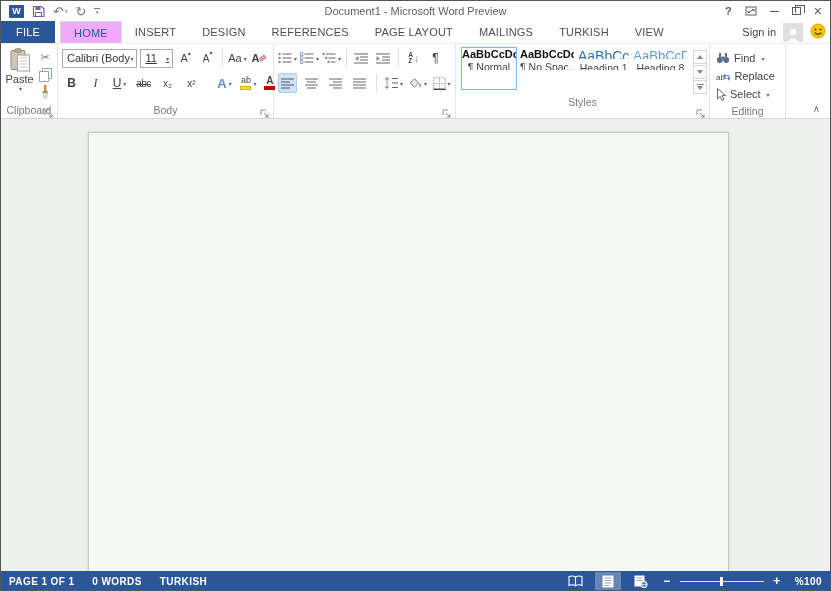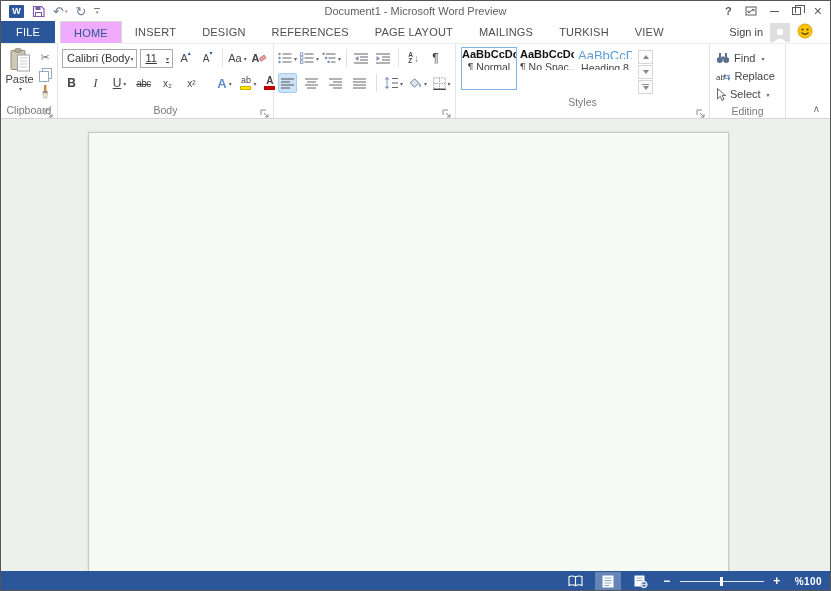--- a/index.html
+++ b/index.html
@@ -22,21 +22,21 @@
   .wc { font-size:11px; line-height:11px; cursor:pointer; display:inline-flex; align-items:center; }
   .wc-min { width:9px; height:1px; background:#5a5a5a; }
   .wc-restore { width:9px; height:8px; border:1px solid #5a5a5a; position:relative; background:#fff; }
   .wc-restore::before { content:""; position:absolute; left:2px; top:-3px; width:8px; height:7px; border:1px solid #5a5a5a; border-bottom:none; }
 
   
   .tabrow { height:23px; display:flex; align-items:stretch; background:#fff; font-size:11px; border-bottom:1px solid #ececec; }
   .tab { padding:0 13px; display:flex; align-items:center; color:#4e4e4e; cursor:pointer; letter-spacing:.2px; }
   .tab.file { background:#2b579a; color:#fff; padding:0 15px; margin-right:5px; }
   .tab.active { color:#2b579a; background:#f0abfc; border:1px solid #d8d8d8; border-bottom:1px solid #fff; margin-bottom:-1px; }
-  .signin-area { margin-left:auto; display:flex; align-items:center; gap:7px; padding-right:17px; }
+  .signin-area { margin-left:auto; display:flex; align-items:center; gap:7px; padding-right:4px; }
   .signin-label { color:#444; font-size:11px; cursor:pointer; }
   .avatar { width:20px; height:19px; background:#dfdfdf; display:flex; align-items:flex-end; justify-content:center; cursor:pointer; }
 
   
   .ribbon { height:75px; display:flex; background:#fff; border-bottom:1px solid #d5d5d5; position:relative; }
   .group { position:relative; border-right:1px solid #e4e4e4; display:flex; flex-direction:column; }
   .group-body { flex:1; padding:4px 4px 0 4px; }
   .group-footer { height:16px; display:flex; align-items:center; justify-content:center; color:#7a7a7a; font-size:10.5px; }
   .launcher { position:absolute; right:3px; bottom:3px; width:10px; height:10px; cursor:pointer; }
   .rbtn { display:inline-flex; align-items:center; justify-content:center; min-width:19px; height:20px; border-radius:2px; color:#444; font-size:11px; cursor:pointer; }
@@ -457,20 +457,24 @@
       <div class="styles-body">
         <span class="style-card sel">
           <span class="preview">AaBbCcDc</span>
           <span class="sname">¶ Normal</span>
         </span>
         <span class="style-card">
           <span class="preview">AaBbCcDc</span>
           <span class="sname">¶ No Spac...</span>
         </span>
         <span class="style-card">
+          <span class="preview h1">AaBbCc</span>
+          <span class="sname">Heading 1</span>
+        </span>
+        <span class="style-card">
           <span class="preview h2">AaBbCcD</span>
           <span class="sname">Heading 8</span>
         </span>
         <span class="style-scroll">
           <span class="sbtn">
               <span class="tri-up"></span>
             </span>
           <span class="sbtn">
               <span class="tri-down"></span>
             </span>
@@ -519,20 +523,25 @@
 
     <div class="group g-last"></div>
     <span class="collapse-btn">∧</span>
   </div>
 
   <div class="canvas">
     <div class="page"></div>
   </div>
 
   <div class="statusbar">
+    <div class="sb-left">
+      <span class="sb-item">PAGE 1 OF 1</span>
+      <span class="sb-item">0 WORDS</span>
+      <span class="sb-item">TURKISH</span>
+    </div>
     <div class="sb-right">
       <span class="view-btn">
         <svg width="17" height="12">
             <path d="M8.5 2 C6.5 0.8 4 0.8 2 1.6 V10.4 C4 9.6 6.5 9.6 8.5 10.8 C10.5 9.6 13 9.6 15 10.4 V1.6 C13 0.8 10.5 0.8 8.5 2 Z" fill="none" stroke="#fff" stroke-width="1.1"></path>
             <line x1="8.5" y1="2" x2="8.5" y2="10.8" stroke="#fff" stroke-width="1.1"></line>
           </svg>
       </span>
       <span class="view-btn active">
         <svg width="12" height="13">
             <rect x="0.5" y="0.5" width="11" height="12" fill="#fff"></rect>

